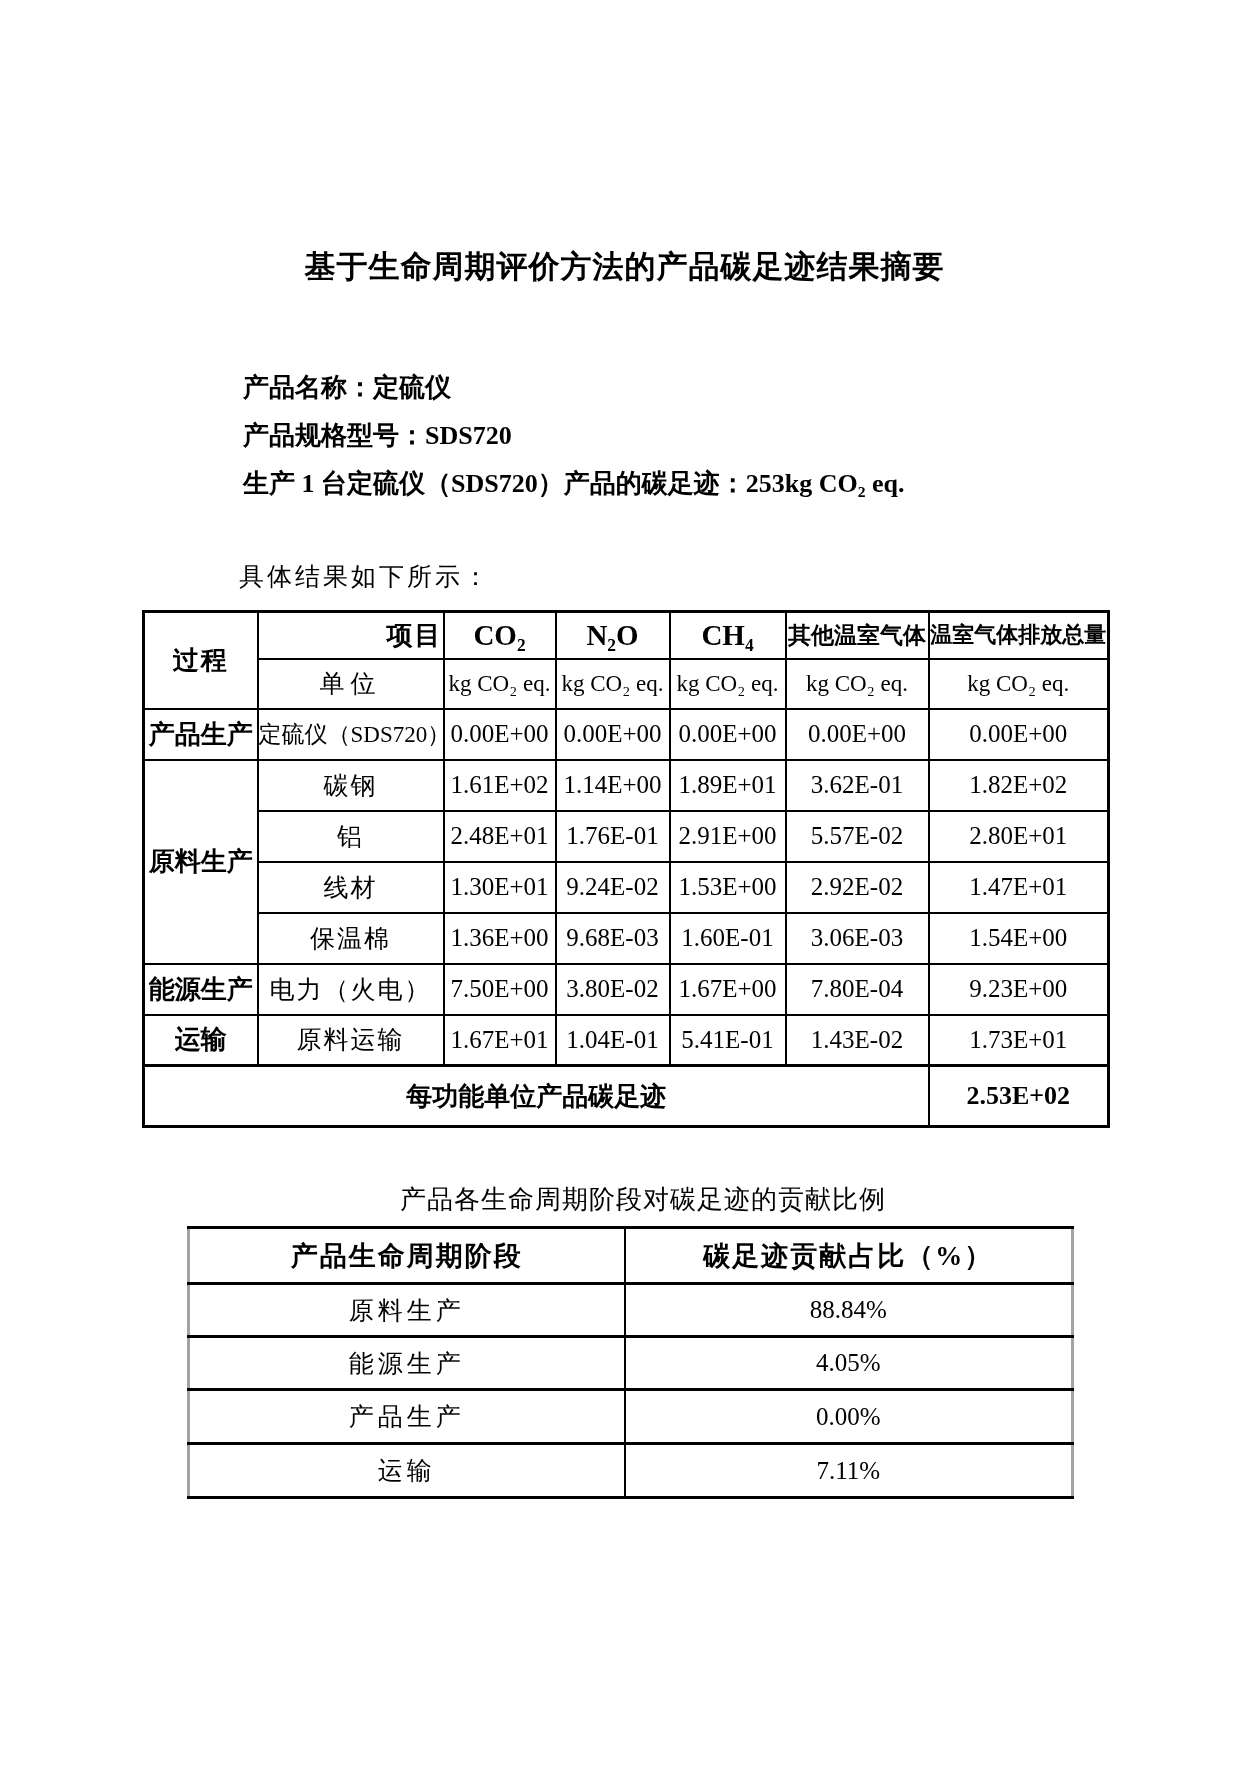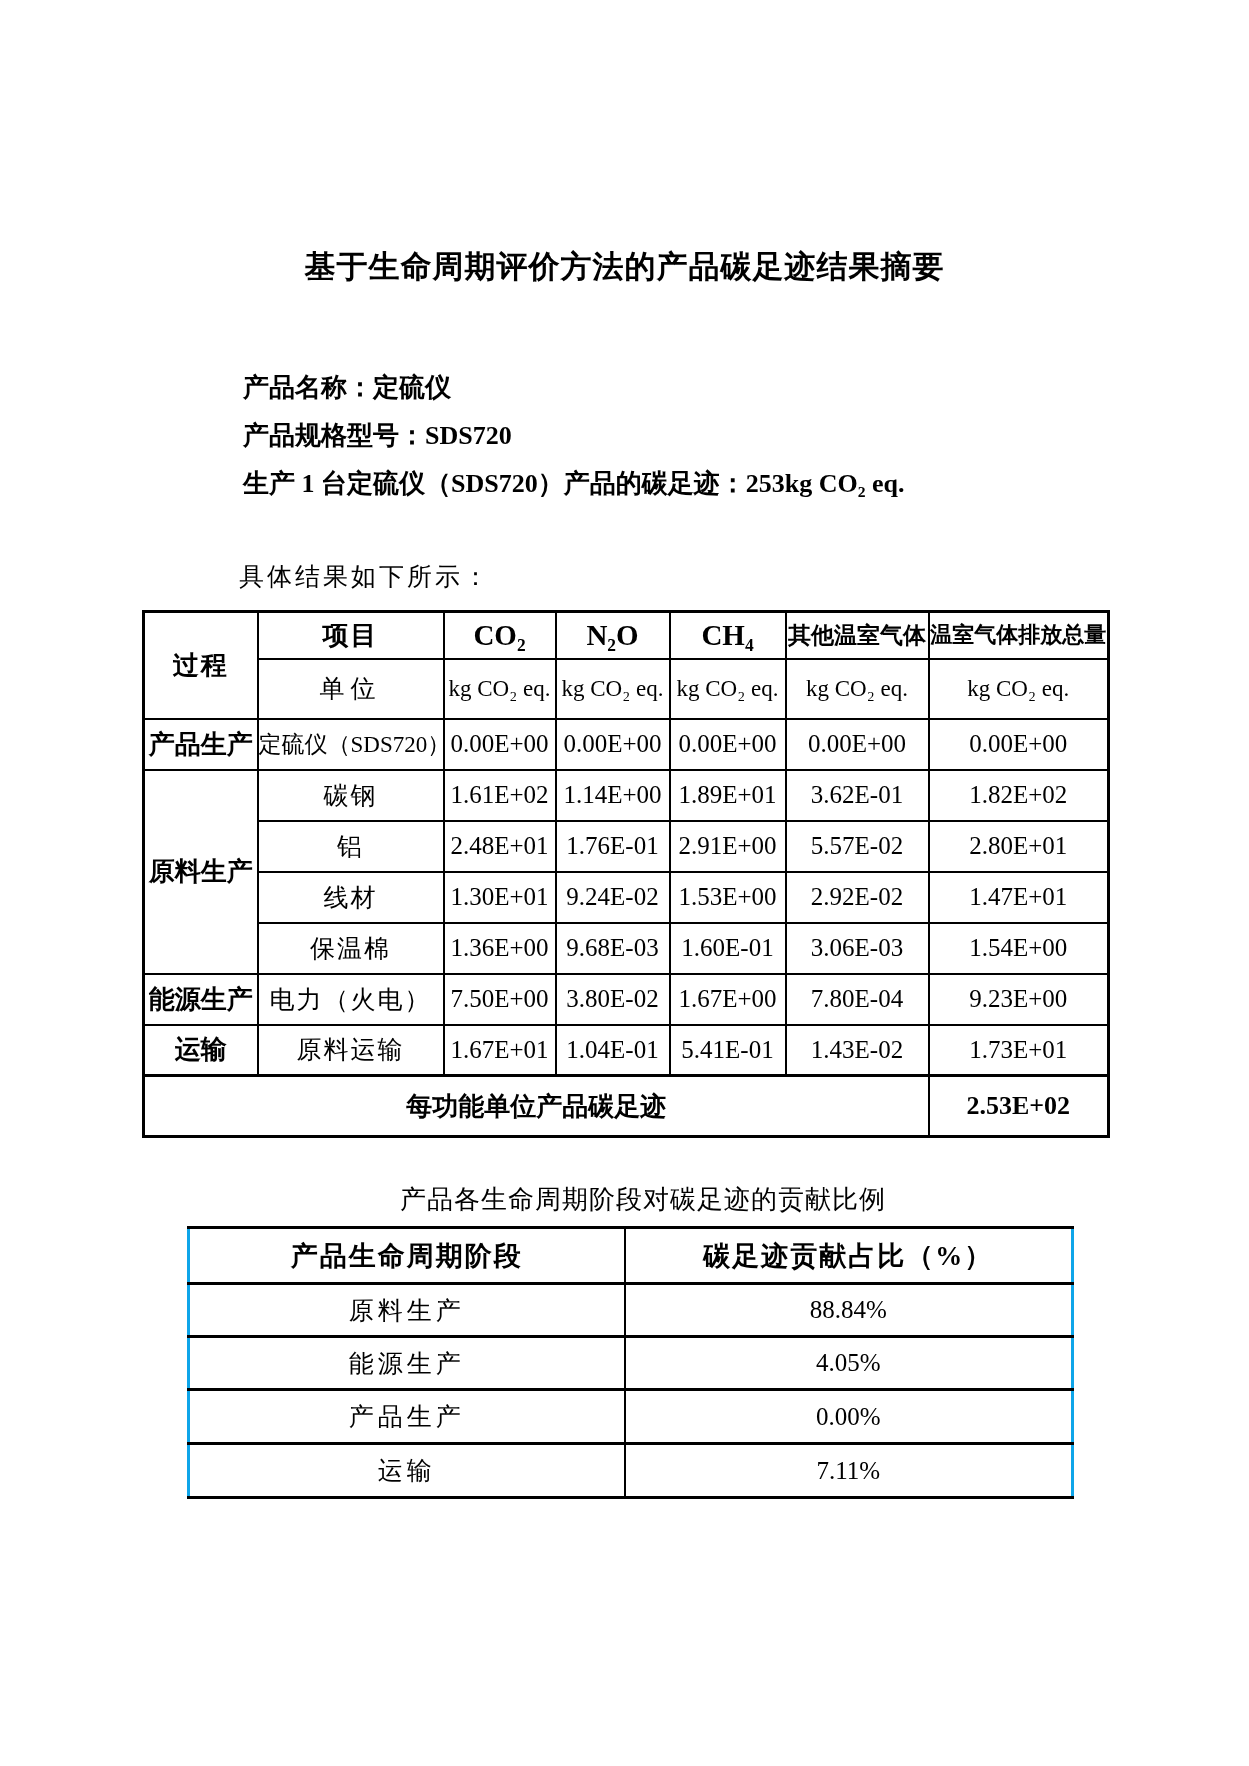--- a/index.html
+++ b/index.html
@@ -21,40 +21,40 @@
   table.t1 {
     position:absolute; left:142px; top:610px; width:965px;
     border-collapse:collapse; table-layout:fixed;
     border:3px solid #000;
   }
   table.t1 td {
     border:2px solid #000; text-align:center; vertical-align:middle;
     font-size:25px; padding:0; overflow:hidden; white-space:nowrap;
   }
   .t1 .hproc { font-size:26px; font-weight:bold; letter-spacing:2px; }
-  .t1 .hitem { font-size:26px; font-weight:bold; letter-spacing:2px; }
+  .t1 .hitem { font-size:26px; font-weight:bold; letter-spacing:2px;text-align:right; }
   .t1 .hgas  { font-size:29px; font-weight:bold; }
   .t1 .hgas-other { font-size:23px; font-weight:bold; }
   .t1 .hgas-total { font-size:22px; font-weight:bold; }
   .t1 .unitlbl { font-size:25px; letter-spacing:6px; }
   .t1 .unitval { font-size:23px; }
   .t1 .proc { font-size:26px; font-weight:bold; }
   .t1 .item { font-size:25px; letter-spacing:2px;margin-top:20px; }
   .t1 .item-tight { font-size:23px; letter-spacing:0; }
   .t1 .val { font-size:25px; }
   .t1 tr.foot td { border-top:3px solid #000; font-weight:bold; font-size:26px; }
 
   .t2-title {
     position:absolute; left:201px; top:1182px; width:884px;
     text-align:center; font-size:26px; letter-spacing:1px;
   }
   table.t2 {
     position:absolute; left:187px; top:1226px; width:884px;
     border-collapse:collapse; table-layout:fixed;
-    border:3px solid #0ea5e9;
+    border:3px solid #a3a3a3;
   }
   table.t2 td {
     border-left:2px solid #000; border-right:2px solid #000;
     border-top:3px solid #000; border-bottom:3px solid #000;
     text-align:center; vertical-align:middle; padding:0; white-space:nowrap;
   }
   .t2 .hd { font-size:27px; font-weight:bold; letter-spacing:2px; }
   .t2 .stage { font-size:25px; letter-spacing:4px; }
   .t2 .share { font-size:25px; }
 </style>
@@ -84,21 +84,21 @@
     <tbody>
         <tr style="height:47px">
       <td rowspan="2" class="hproc">过程</td>
       <td class="hitem">项目</td>
       <td class="hgas">CO₂</td>
       <td class="hgas">N₂O</td>
       <td class="hgas">CH₄</td>
       <td class="hgas-other">其他温室气体</td>
       <td class="hgas-total">温室气体排放总量</td>
     </tr>
-    <tr style="height:60px">
+    <tr style="height:50px">
       <td class="unitlbl">单位</td>
       <td class="unitval">kg CO₂ eq.</td>
       <td class="unitval">kg CO₂ eq.</td>
       <td class="unitval">kg CO₂ eq.</td>
       <td class="unitval">kg CO₂ eq.</td>
       <td class="unitval">kg CO₂ eq.</td>
     </tr>
     <tr style="height:51px">
       <td class="proc">产品生产</td>
       <td class="item item-tight">定硫仪（SDS720）</td>

